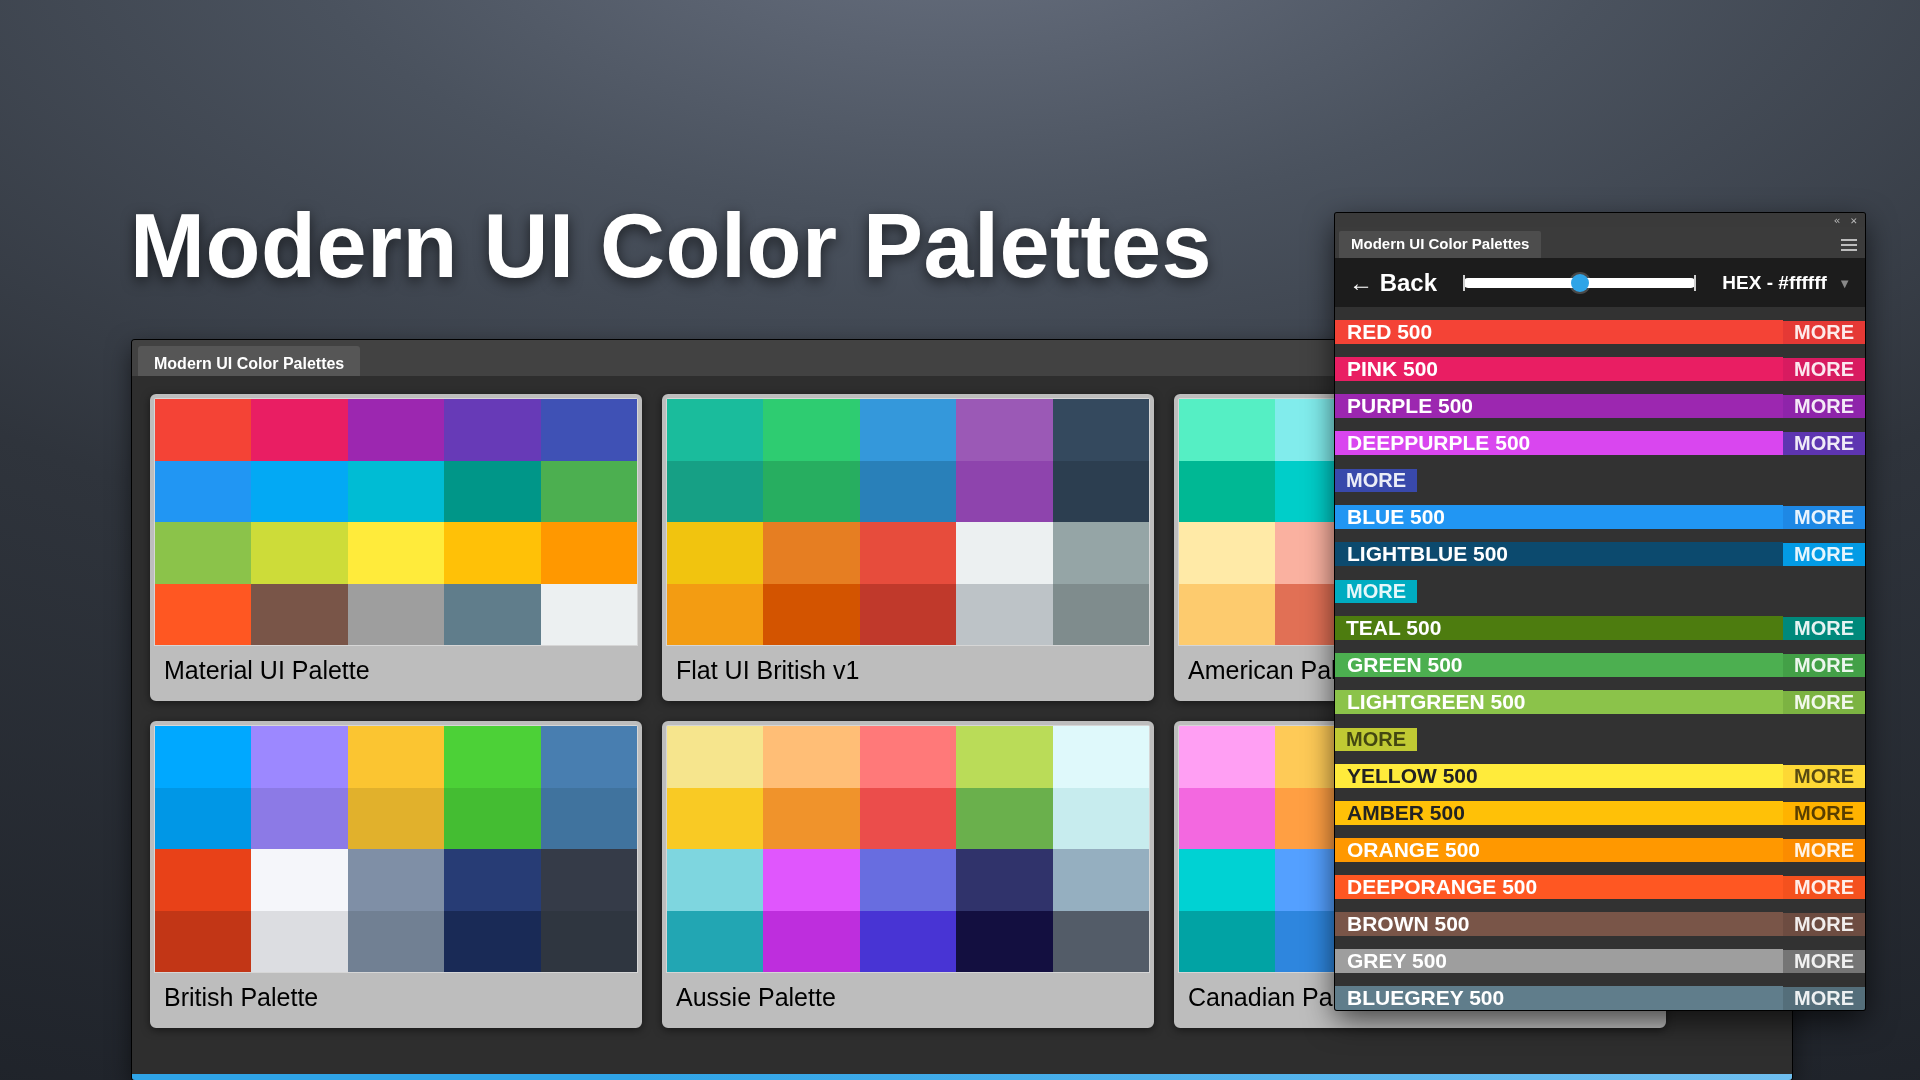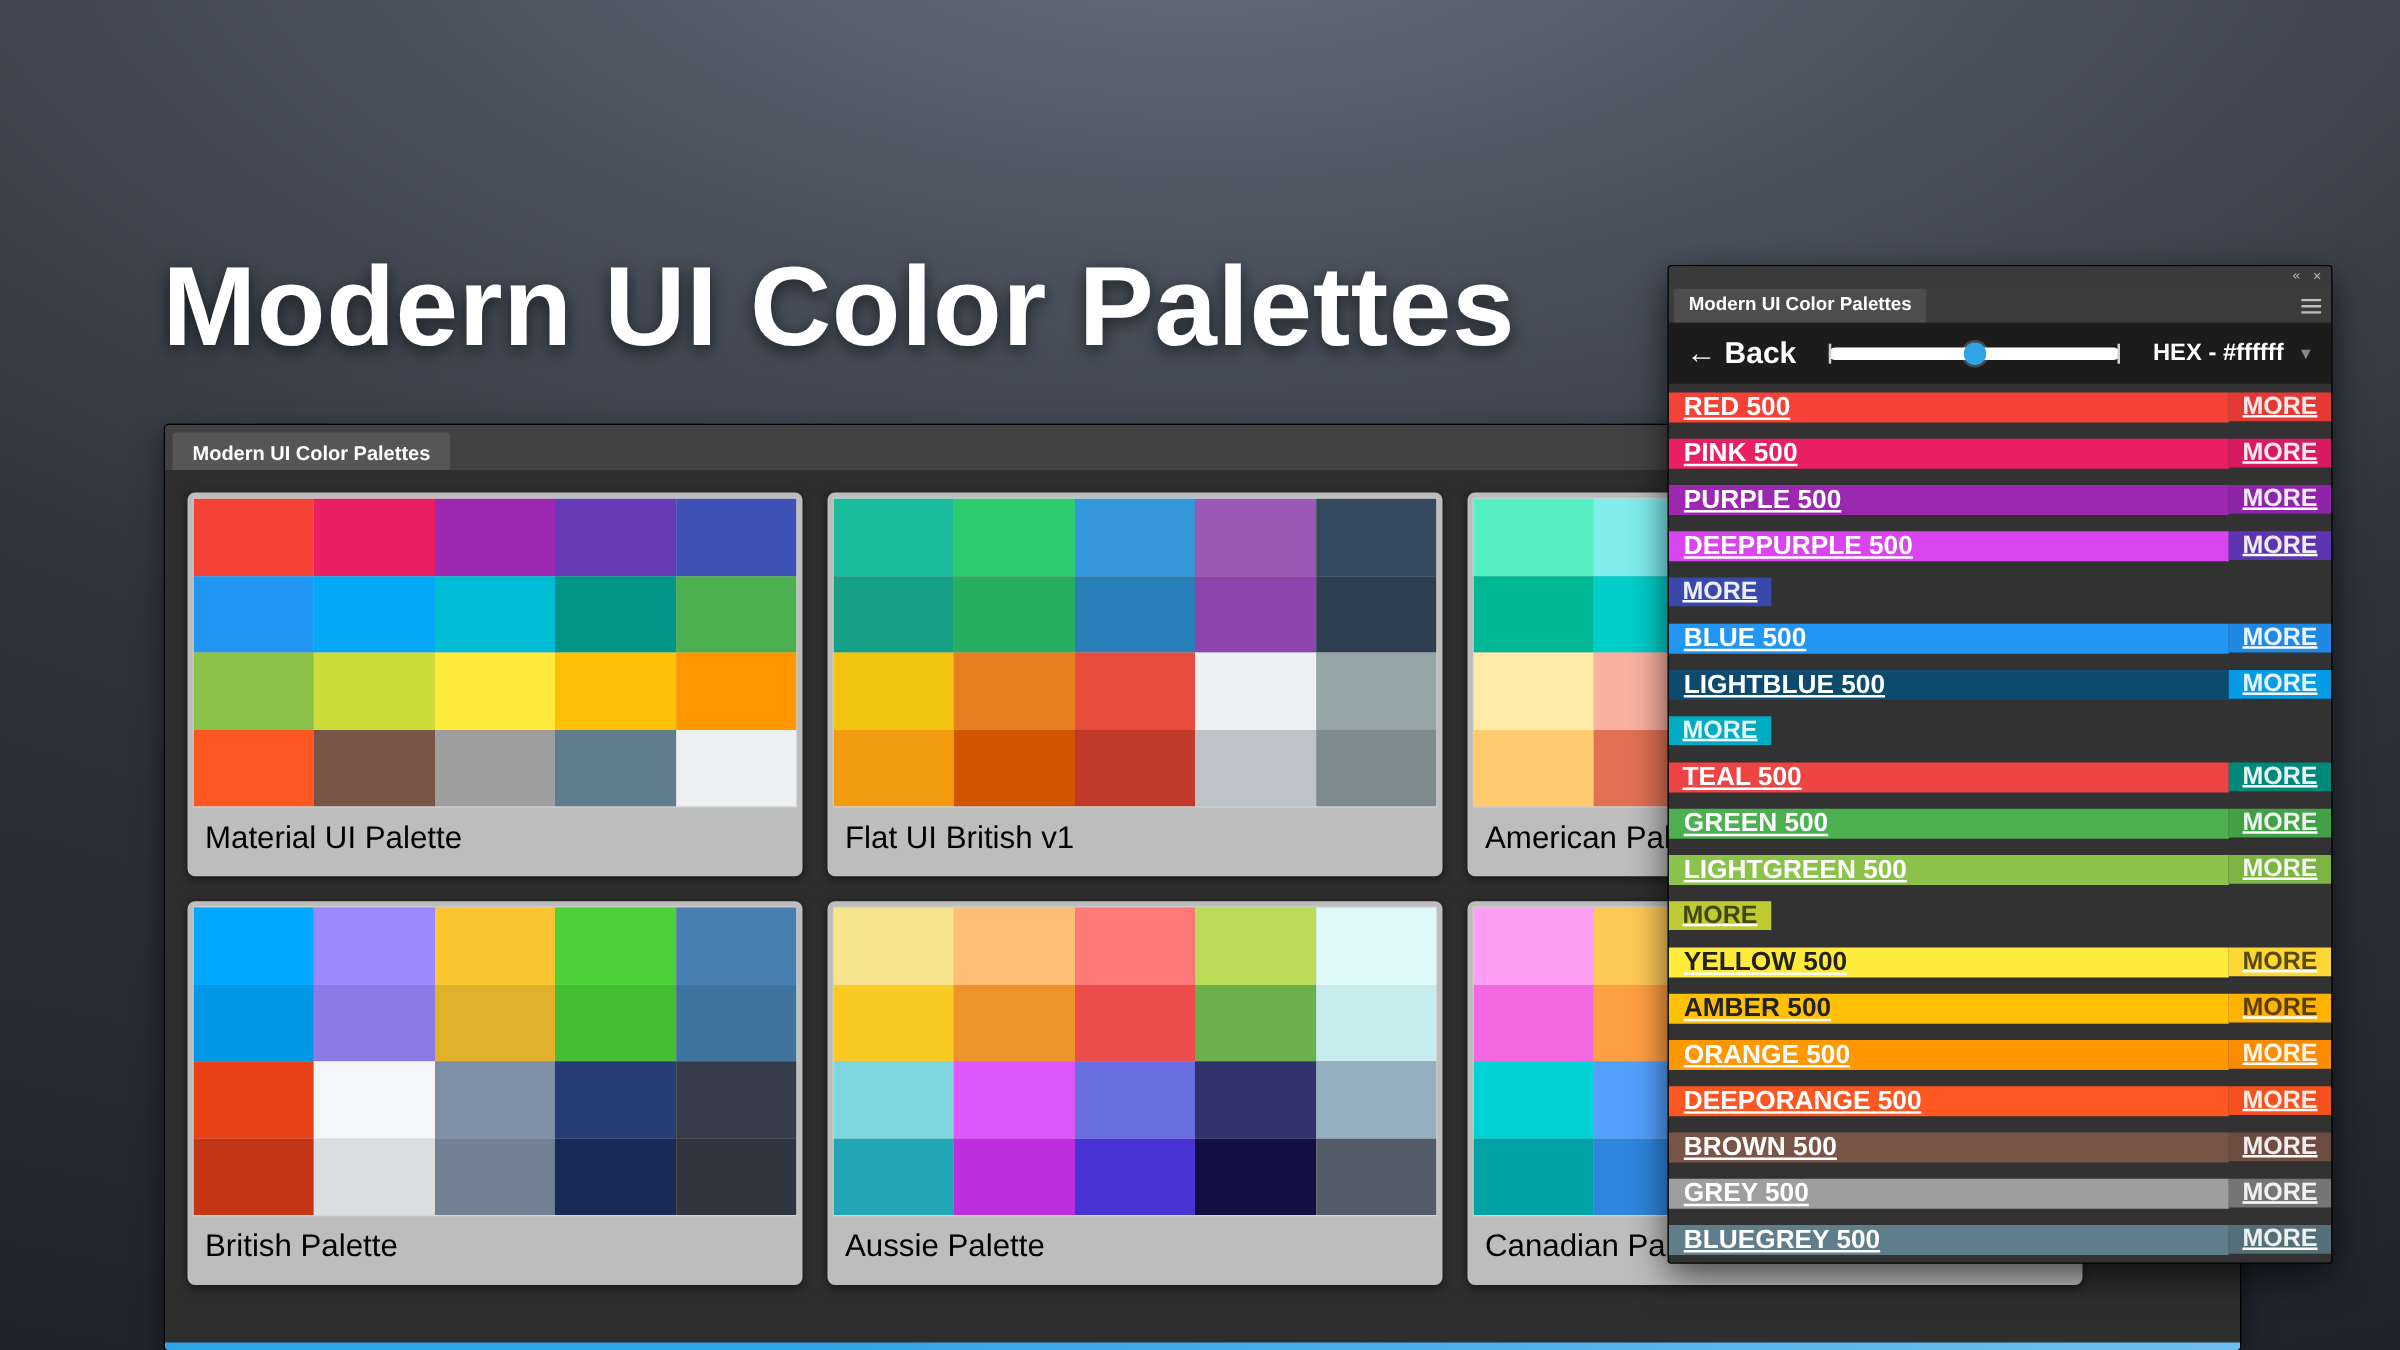--- a/index.html
+++ b/index.html
@@ -166,23 +166,22 @@
   .pp-hex {
     font-size: 19px;
     font-weight: 600;
     color: #fff;
     white-space: nowrap;
   }
   .pp-hex .chev { color:#888; margin-left:6px; font-size:13px; display:inline-block; transform:translateY(-1px);}
   .pp-list { }
   .pp-row {
     display: flex;
-    align-items: center;
+    align-items: flex-end;
     height: 37px;
-    text-decoration: underline;
   }
   .pp-row .name {
     flex: 1;
     display: flex; align-items: center;
     padding-left: 12px;
     font-size: 21px;
     font-weight: 600;
     color: #fff;
   }
   .pp-row.dark .name { color: #222; }
@@ -409,21 +408,21 @@
         <div class="more" style="background: rgb(30, 136, 229);">MORE</div>
       </div>
       <div class="pp-row">
         <div class="name" style="background: #0c4a6e;">LIGHTBLUE 500</div>
         <div class="more" style="background: rgb(3, 155, 229);">MORE</div>
       </div>
       <div class="pp-row">
         <div class="more" style="background: rgb(0, 172, 193);">MORE</div>
       </div>
       <div class="pp-row">
-        <div class="name" style="background: #ef4444; padding-left: 11px;">TEAL 500</div>
+        <div class="name" style="background: #4d7c0f; padding-left: 11px;">TEAL 500</div>
         <div class="more" style="background: rgb(0, 137, 123);">MORE</div>
       </div>
       <div class="pp-row">
         <div class="name" style="background: rgb(76, 175, 80);">GREEN 500</div>
         <div class="more" style="background: rgb(67, 160, 71);">MORE</div>
       </div>
       <div class="pp-row">
         <div class="name" style="background: rgb(139, 195, 74);">LIGHTGREEN 500</div>
         <div class="more" style="background: rgb(124, 179, 66);">MORE</div>
       </div>

